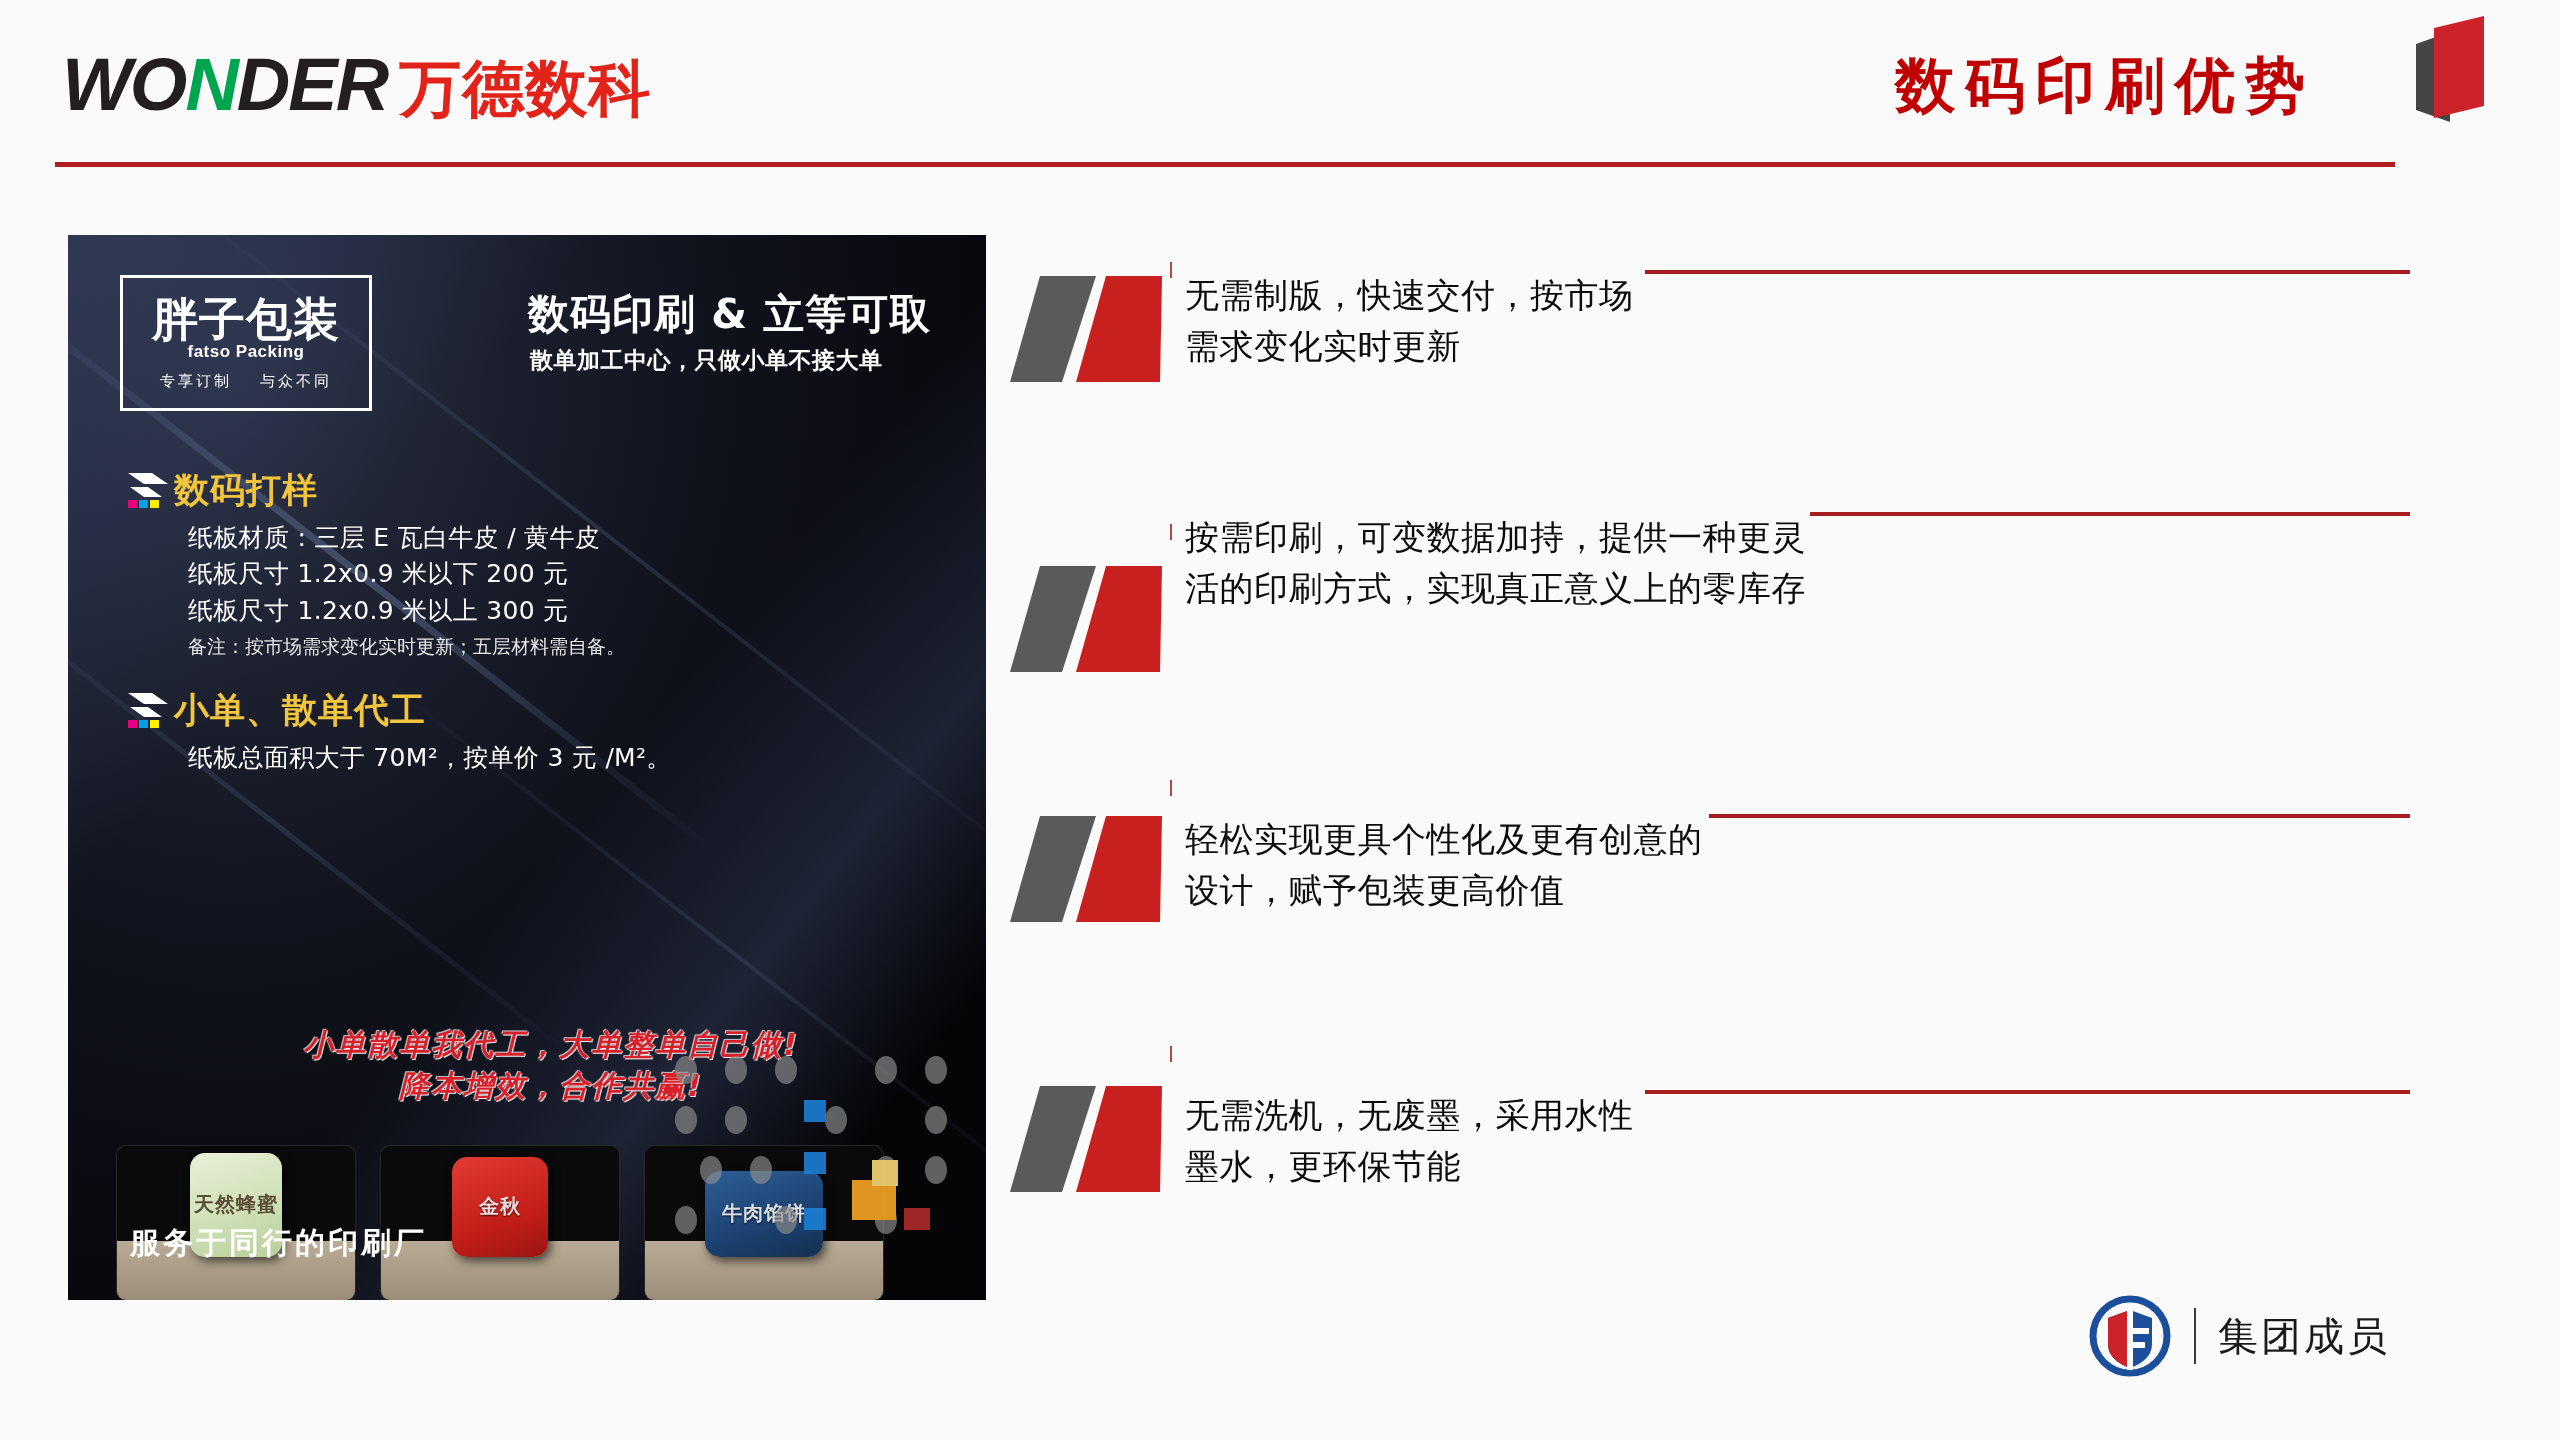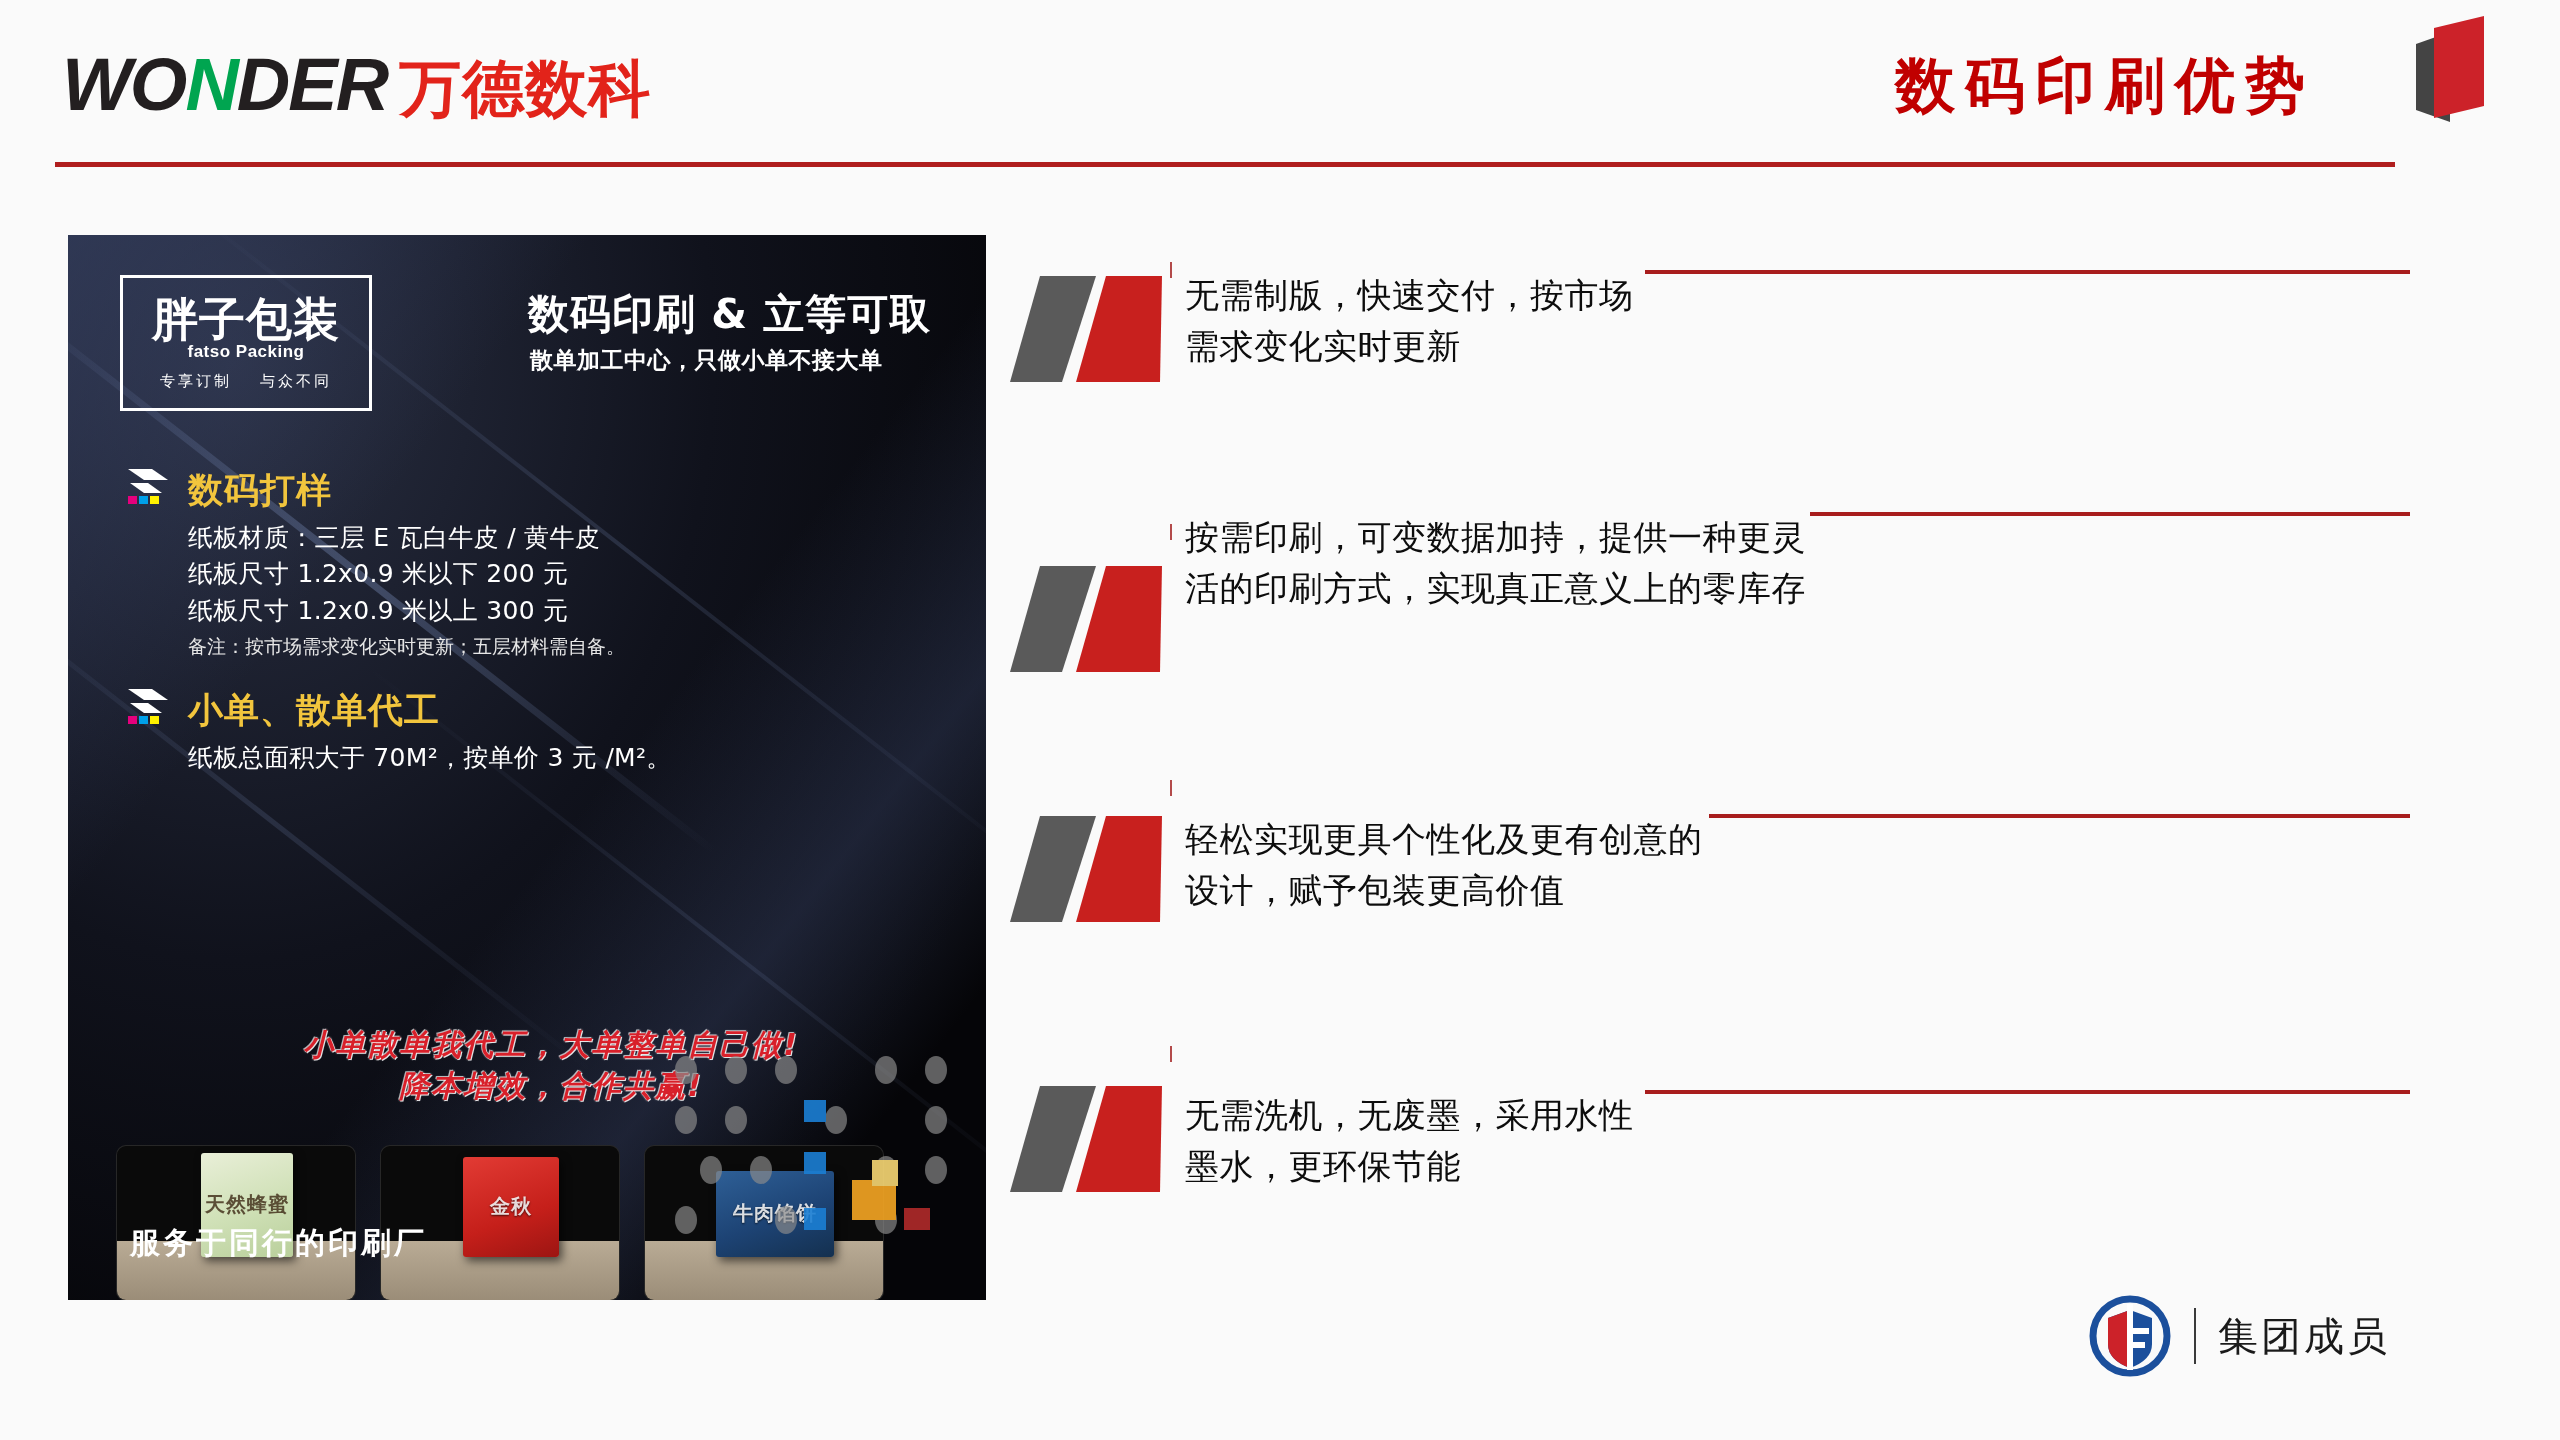--- a/index.html
+++ b/index.html
@@ -87,21 +87,21 @@
   }
   .poster-subhead {
     position: absolute; left: 462px; top: 110px;
     color: #fff; font-size: 23px; font-weight: 700; letter-spacing: .5px;
     white-space: nowrap;
     font-family: "DejaVu Sans", "Liberation Sans", sans-serif;
   }
 
   
   .sec { position: absolute; left: 58px; }
-  .sec-head { display: flex; gap: 14px; }
+  .sec-head { display: flex; align-items: center; }
   .sec-arrow { width: 48px; height: 40px; flex: 0 0 auto; }
   .sec-title {
     color: #f2c53d; font-size: 35px; font-weight: 900; letter-spacing: 1px;
     font-family: "DejaVu Sans", "Liberation Sans", sans-serif;
   }
   .sec-lines { margin-left: 62px; margin-top: 6px; }
   .sec-line {
     color: #fff; font-size: 25px; line-height: 1.45; letter-spacing: .3px;
     white-space: nowrap;
     font-family: "DejaVu Sans", "Liberation Sans", sans-serif;
@@ -131,21 +131,21 @@
   .photo {
     border-radius: 10px; overflow: hidden; position: relative;
     background: #0a0a0a; border: 1px solid rgba(255,255,255,.12);
   }
   .photo .floor {
     position: absolute; left: 0; right: 0; bottom: 0; height: 38%;
     background: linear-gradient(180deg, #b9ab95, #9b8d78);
   }
   .photo .box {
     position: absolute; left: 50%; bottom: 28%; transform: translateX(-50%);
-    border-radius: 3px; box-shadow: 3px 4px 10px rgba(0,0,0,.6); margin-left: 11px;
+    border-radius: 15px; box-shadow: 3px 4px 10px rgba(0,0,0,.6);
   }
   .photo .box.honey { width: 92px; height: 104px; background: linear-gradient(160deg,#e9efd8,#cfe0b6 55%,#b9cf9b); }
   .photo .box.red   { width: 96px; height: 100px; background: linear-gradient(160deg,#e23b34,#c51f1a 60%,#9c1512); }
   .photo .box.blue  { width: 118px; height: 86px;  background: linear-gradient(160deg,#2e5f96,#1d4374 55%,#14304f); }
   .photo .glyph {
     position: absolute; inset: 0; display: flex; align-items: center; justify-content: center;
     font-size: 20px; font-weight: 900; color: rgba(255,255,255,.85); letter-spacing: 1px;
     font-family: "DejaVu Sans", "Liberation Sans", sans-serif; text-shadow: 0 1px 2px rgba(0,0,0,.7);
   }
   .photo .glyph.dark { color: rgba(60,40,20,.8); text-shadow: none; }

